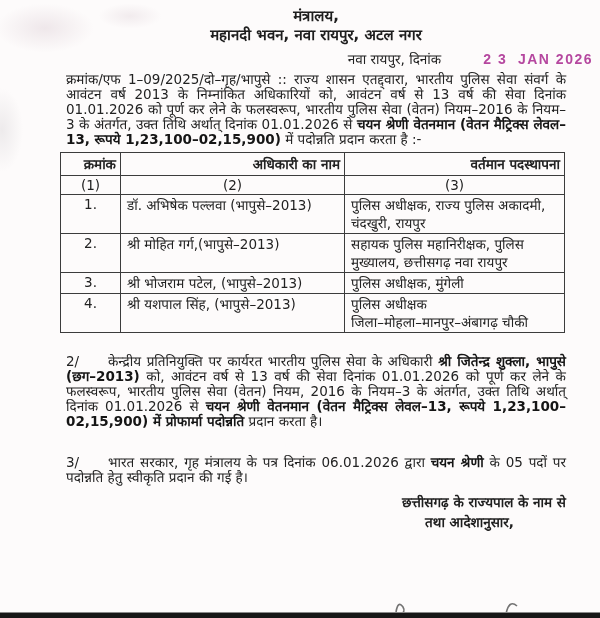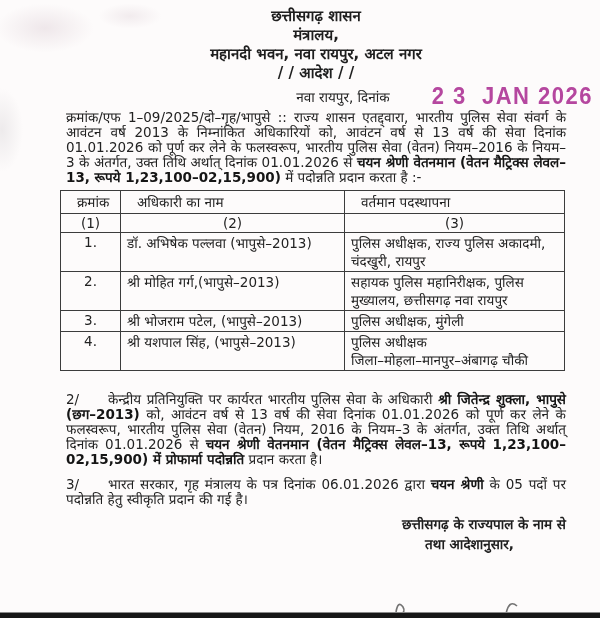--- a/index.html
+++ b/index.html
@@ -16,58 +16,56 @@
   }
   .content { position:absolute; left:66px; right:34px; top:7px; }
 
   .hdr { text-align:center; font-weight:bold; font-size:15px; line-height:18px; color:#1e1e1e; }
   .hdr div { margin-bottom:1px; }
 
   .dateline { display:flex; justify-content:flex-end; align-items:center; margin-top:4px; height:22px;gap:38px; }
   .dateline .lbl { font-size:13.5px; color:#222; }
   .stamp {
     font-family:"Liberation Sans", sans-serif;
-    font-weight:bold; font-size:22px; letter-spacing:1.5px;
+    font-weight:bold; font-size:14px; letter-spacing:1.5px;
     margin-left:4px; margin-right:-27px; transform:scaleY(1.05); white-space:pre;
   }
 
   .para { font-size:13.5px; line-height:15px; text-align:justify; color:#222; }
   .para b { color:#151515; }
   .p1 { margin-top:2px; }
   .para-num { display:inline-block; width:42px; }
 
   table.off { border-collapse:collapse; margin:5px 0 0 -6px; width:504px; table-layout:fixed; }
   table.off td, table.off th { border:1.6px solid #3c3c3c; font-size:13.5px; padding:1px 6px; vertical-align:top; color:#222; }
-  table.off th { font-weight:normal; text-align:left; padding:2px 16px; }
+  table.off th { font-weight:bold; text-align:right; padding:2px 4px; }
   .col-sno  { width:60px; text-align:center; }
   .col-name { width:224px; }
   .col-post { width:220px; }
   td.c { text-align:center; }
   td.pre { white-space:pre-line; }
 
   .p2 { margin-top:21px; }
-  .p3 { margin-top:10px; }
+  .p3 { margin-top:26px; }
 
   .signoff { margin-top:7px; text-align:right; font-size:13.5px; line-height:20px; font-weight:bold; color:#1e1e1e; }
   .signoff .s2 { margin-right:52px; }
 
   .sig-marks { position:absolute; left:0; top:588px; }
   .scan-bar { position:absolute; left:0; bottom:0; width:100%; height:6px; background:#171717; border-top:1px solid #8a8a8a; }
 </style>
 </head>
 <body>
 
 <div class="page">
   <div class="content">
 
     <div class="hdr">
-      <div>छत्तीसगढ़ शासन</div>
       <div>मंत्रालय,</div>
       <div>महानदी भवन, नवा रायपुर, अटल नगर</div>
-      <div>/ / आदेश / /</div>
     </div>
 
     <div class="dateline">
       <span class="lbl">नवा रायपुर, दिनांक</span>
       <span class="stamp" id="stamp" style="color: rgb(181, 71, 159);">2 3  JAN 2026</span>
     </div>
 
     <div class="para p1"><span>क्रमांक/एफ 1–09/2025/दो–गृह/भापुसे :: राज्य शासन एतद्द्वारा, भारतीय पुलिस सेवा संवर्ग के आवंटन वर्ष 2013 के निम्नांकित अधिकारियों को, आवंटन वर्ष से 13 वर्ष की सेवा दिनांक 01.01.2026 को पूर्ण कर लेने के फलस्वरूप, भारतीय पुलिस सेवा (वेतन) नियम–2016 के नियम–3 के अंतर्गत, उक्त तिथि अर्थात् दिनांक 01.01.2026 से </span><b>चयन श्रेणी वेतनमान (वेतन मैट्रिक्स लेवल–13, रूपये 1,23,100–02,15,900)</b><span> में पदोन्नति प्रदान करता है :-</span></div>
 
     <table class="off">

